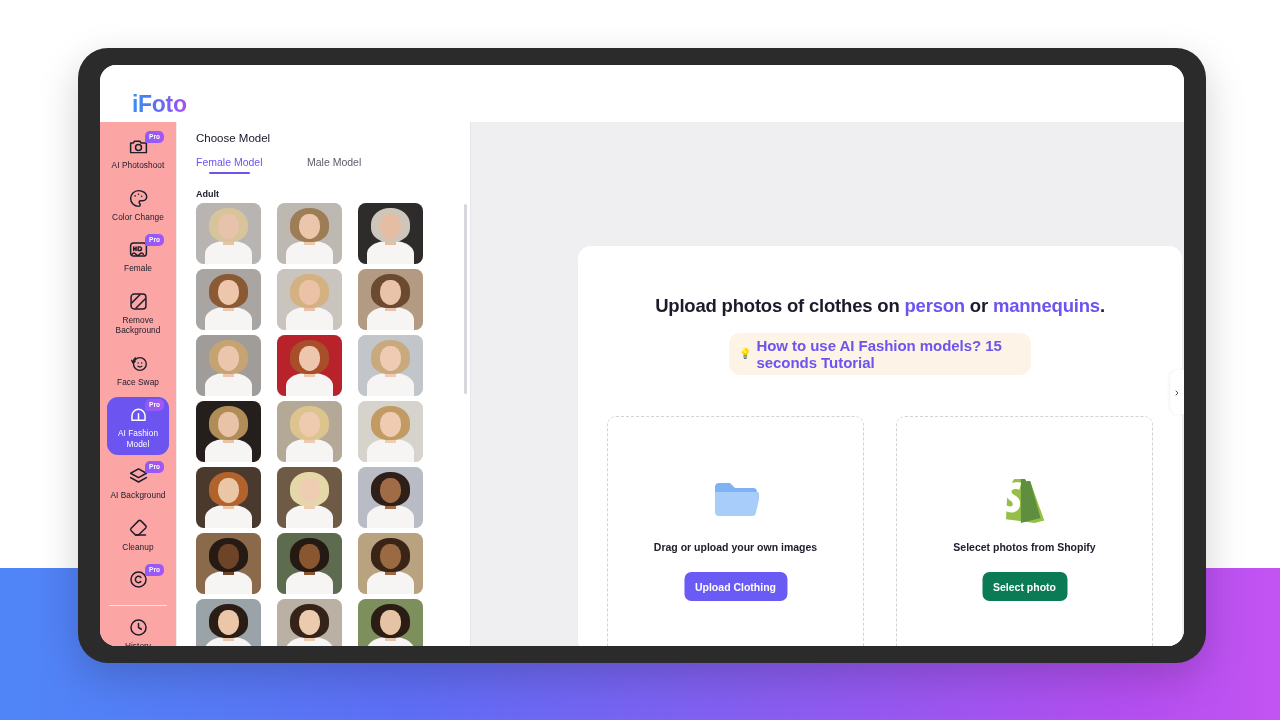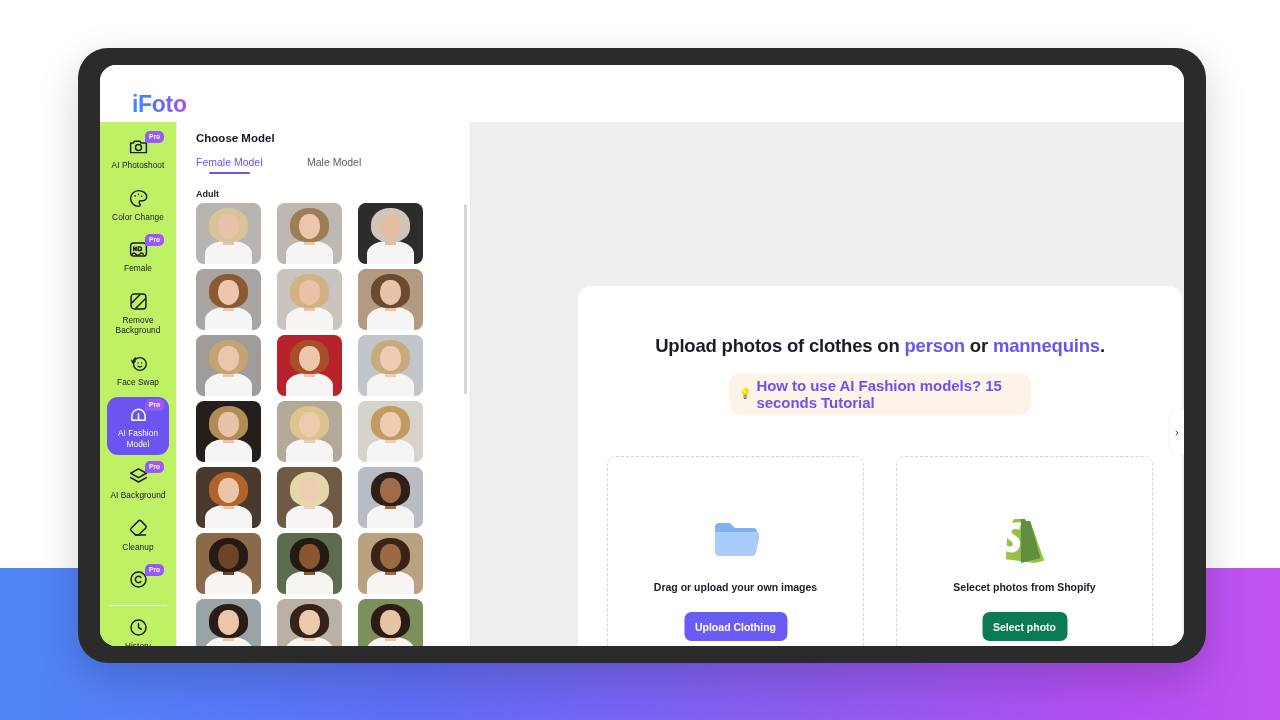--- a/index.html
+++ b/index.html
@@ -58,21 +58,21 @@
     color: transparent;
     -webkit-text-fill-color: transparent;
     line-height: 1;
   }
 
   
   #rail {
     position: absolute;
     left: 0; top: 57px;
     width: 77px; height: 524px;
-    background: #bef264;
+    background: #fca5a5;
     border-right: 1px solid #ececef;
     overflow: hidden;
   }
   .rail-item {
     position: relative;
     width: 62px; margin: 0 auto;
     padding: 7px 2px 6px;
     border-radius: 11px;
     text-align: center;
     cursor: pointer;
@@ -111,21 +111,21 @@
   #models {
     position: absolute;
     left: 77px; top: 57px;
     width: 294px; height: 524px;
     background: #ffffff;
     border-right: 1px solid #e6e6ea;
     overflow: hidden;
   }
   #models-title {
     position: absolute; left: 19px; top: 10px;
-    font-size: 11.5px; font-weight: 700; color: #16162a;
+    font-size: 11.5px; font-weight: 400; color: #16162a;
   }
   #model-tabs {
     position: absolute; left: 19px; top: 34px;
     width: 255px; height: 22px;
   }
   .mtab {
     position: absolute; top: 0;
     font-size: 10.5px; color: #5c5c6b;
     cursor: pointer; padding-bottom: 6px;
   }
@@ -180,21 +180,20 @@
     width: 3px; height: 190px;
     background: #d6d6dc; border-radius: 3px;
   }
 
   
   #work {
     position: absolute;
     left: 371px; top: 57px;
     width: 713px; height: 524px;
     background: #efeff1;
-    margin-top: 40px;
   }
   #panel {
     position: absolute;
     left: 107px; top: 124px;
     width: 604px; height: 407px;
     background: #ffffff;
     border-radius: 13px;
   }
   #headline {
     position: absolute; left: 0; top: 49px;

